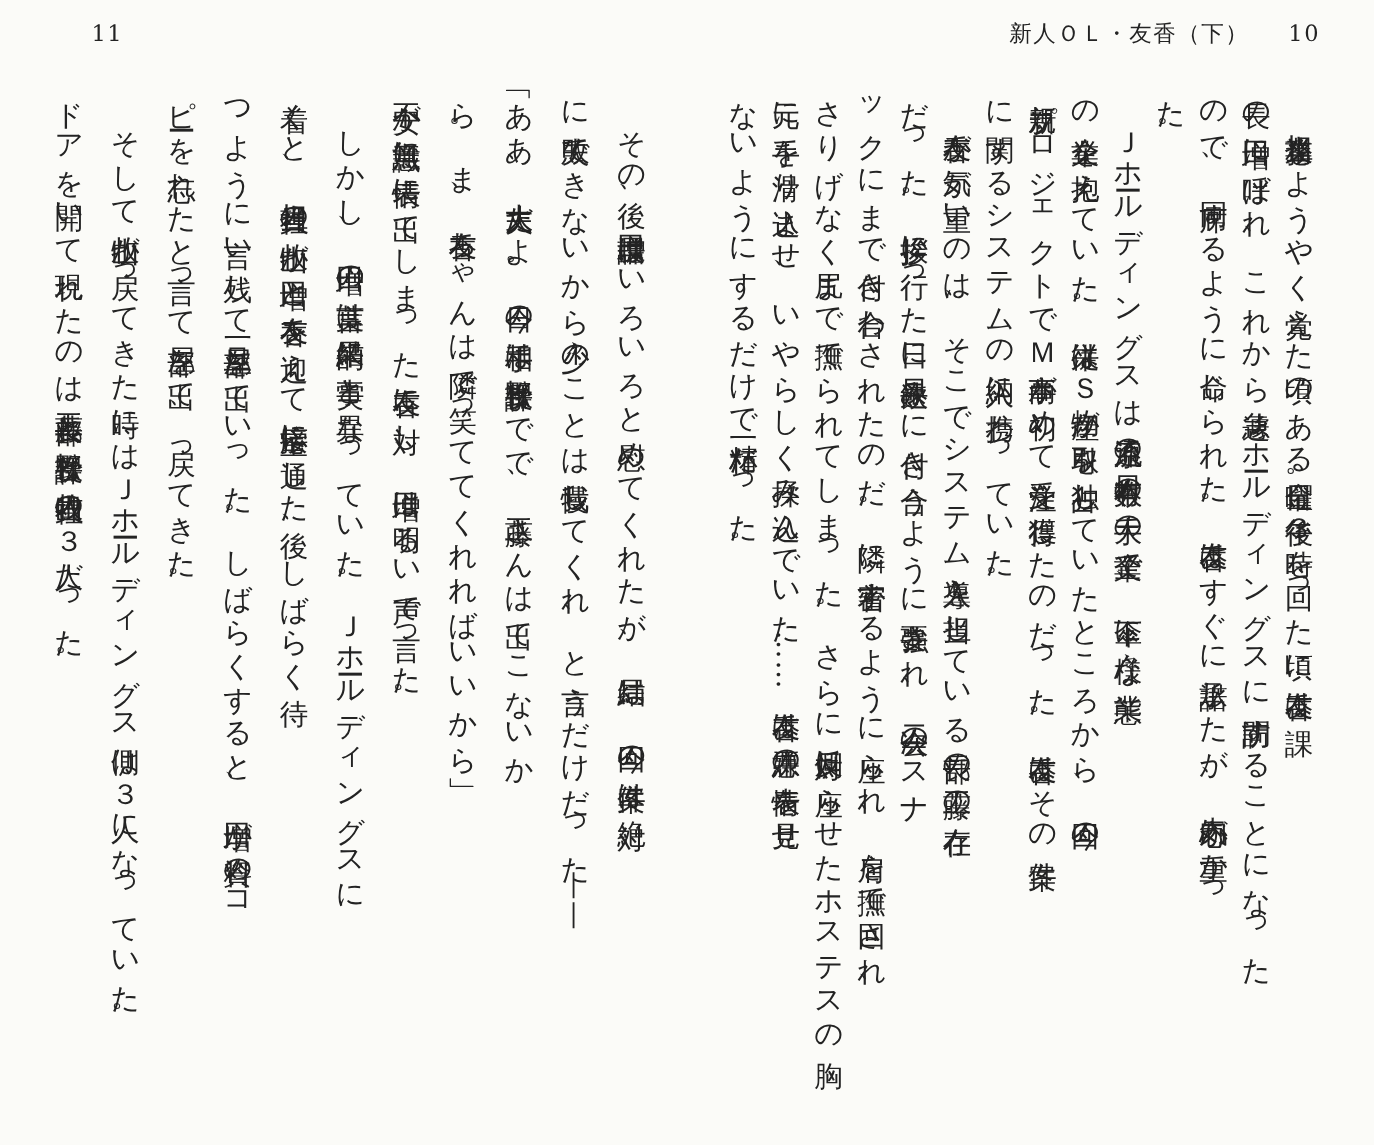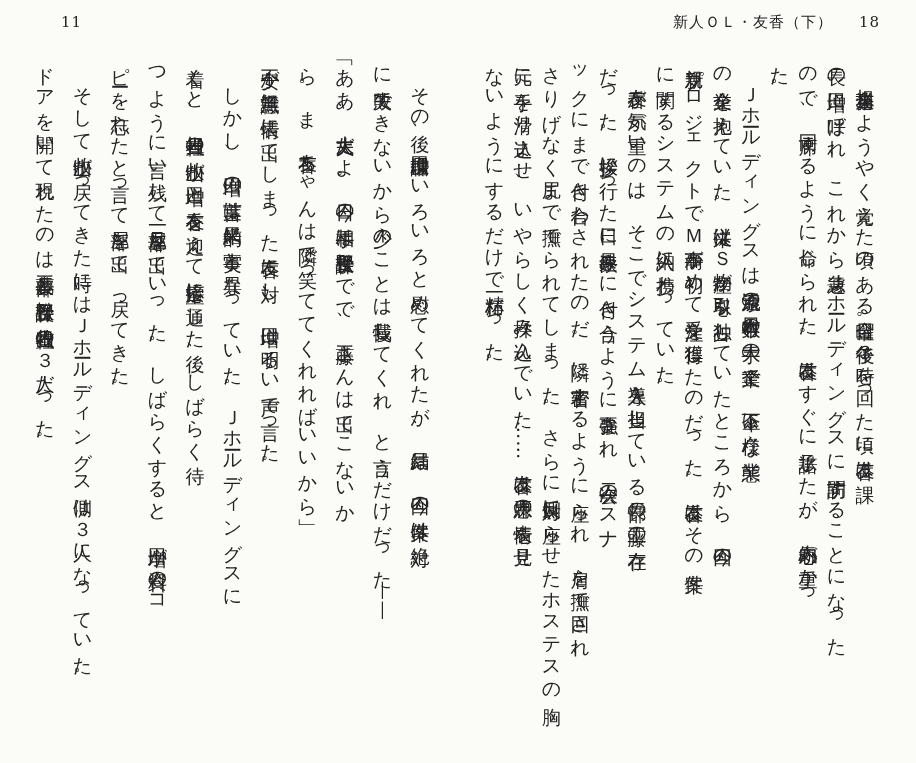--- a/index.html
+++ b/index.html
@@ -40,21 +40,21 @@
 <body>
 
 <div class="spread">
 
   <div class="header">
     <div class="header-left">
       <span>11</span>
     </div>
     <div class="header-right">
       <span>新人ＯＬ・友香（下）</span>
-      <span>18</span>
+      <span>10</span>
     </div>
   </div>
 
   <div class="page-body page-right">
     <div class="vline">　担当業務をようやく覚えた頃のある金曜日。午後３時を回った頃に友香は課</div>
       <div class="vline">長の増田に呼ばれ、これから急遽Ｊホールディングスに訪問することになった</div>
       <div class="vline">ので、同席するように命じられた。友香はすぐに承諾したが、内心気が重かっ</div>
       <div class="vline">た。</div>
       <div class="vline">　Ｊホールディングスは流通系の日本有数の大手の企業で、傘下に様々な業態</div>
       <div class="vline">の企業を抱えていた。従来はＳ物産が取引を独占していたところから、今回の</div>

